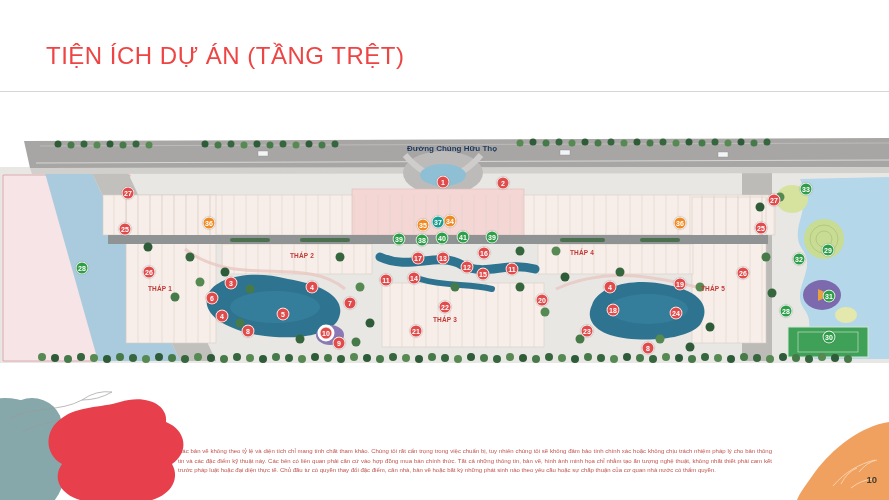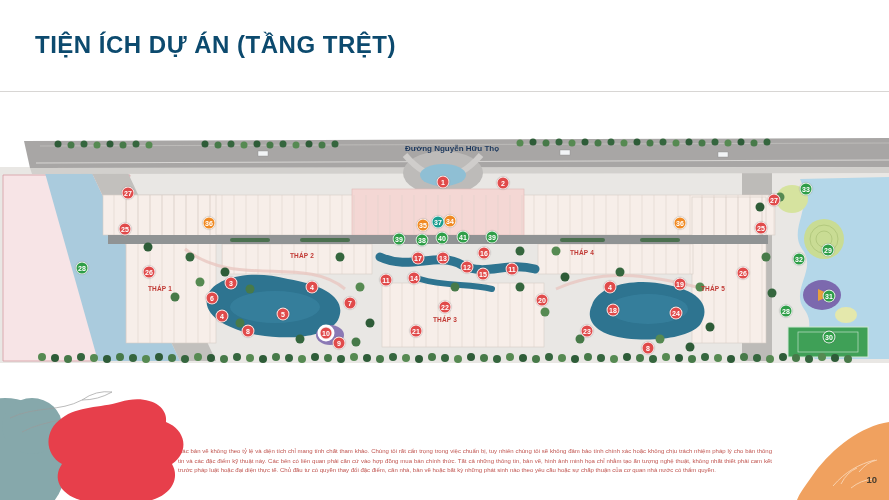--- a/index.html
+++ b/index.html
@@ -1,22 +1,22 @@
 <!DOCTYPE html>
 <html><head>
 <meta charset="utf-8">
 <style>
   html,body{margin:0;padding:0;}
   body{
     width:889px;height:500px;position:relative;overflow:hidden;
     background:#ffffff;font-family:"Liberation Sans", sans-serif;
   }
   .title{
-    position:absolute;left:31px;top:27px;margin:4px;
-    font-size:24px;font-weight:700;letter-spacing:.5px;color:#0c4a6e;
+    position:absolute;left:31px;top:27px;margin:15px;
+    font-size:24px;font-weight:400;letter-spacing:.5px;color:#ef4444;
   }
   .divider{position:absolute;left:0;right:0;top:91px;height:1px;background:#D8D6D4;}
   .map{position:absolute;left:0;top:137px;width:889px;height:233px;overflow:hidden;}
   .map svg{position:absolute;left:0;top:0;}
   .street{
     position:absolute;left:452px;top:11px;transform:translate(-50%,-50%);
     color:#1E3A5F;font-size:8px;font-weight:bold;white-space:nowrap;
   }
   .layer{position:absolute;left:0;top:0;width:100%;height:100%;}
   .marker{
@@ -271,21 +271,21 @@
         <circle cx="556" cy="114" r="4.5" fill="#568A52"></circle>
         <circle cx="760" cy="70" r="4.5" fill="#2E5C38"></circle>
         <circle cx="766" cy="120" r="4.5" fill="#477A49"></circle>
         <circle cx="772" cy="156" r="4.5" fill="#35663E"></circle>
         <circle cx="780" cy="60" r="4.5" fill="#568A52"></circle>
         <circle cx="690" cy="210" r="4.5" fill="#2E5C38"></circle>
         <circle cx="356" cy="205" r="4.5" fill="#477A49"></circle>
       </g>
   </svg>
 
-  <div class="street">Đường Nguyễn Hữu Thọ</div>
+  <div class="street">Đường Chúng Hữu Thọ</div>
   <div class="layer">
       <div class="marker" style="left: 443px; top: 45px; background: rgb(224, 75, 75);">1</div>
       <div class="marker" style="left: 503px; top: 46px; background: rgb(224, 75, 75);">2</div>
       <div class="marker" style="left: 231px; top: 146px; background: rgb(224, 75, 75);">3</div>
       <div class="marker" style="left: 312px; top: 150px; background: rgb(224, 75, 75);">4</div>
       <div class="marker" style="left: 222px; top: 179px; background: rgb(224, 75, 75);">4</div>
       <div class="marker" style="left: 610px; top: 150px; background: rgb(224, 75, 75);">4</div>
       <div class="marker" style="left: 283px; top: 177px; background: rgb(224, 75, 75);">5</div>
       <div class="marker" style="left: 212px; top: 161px; background: rgb(224, 75, 75);">6</div>
       <div class="marker" style="left: 350px; top: 166px; background: rgb(224, 75, 75);">7</div>

